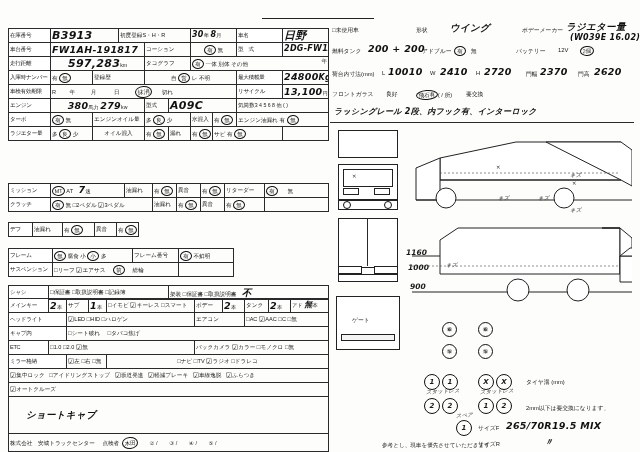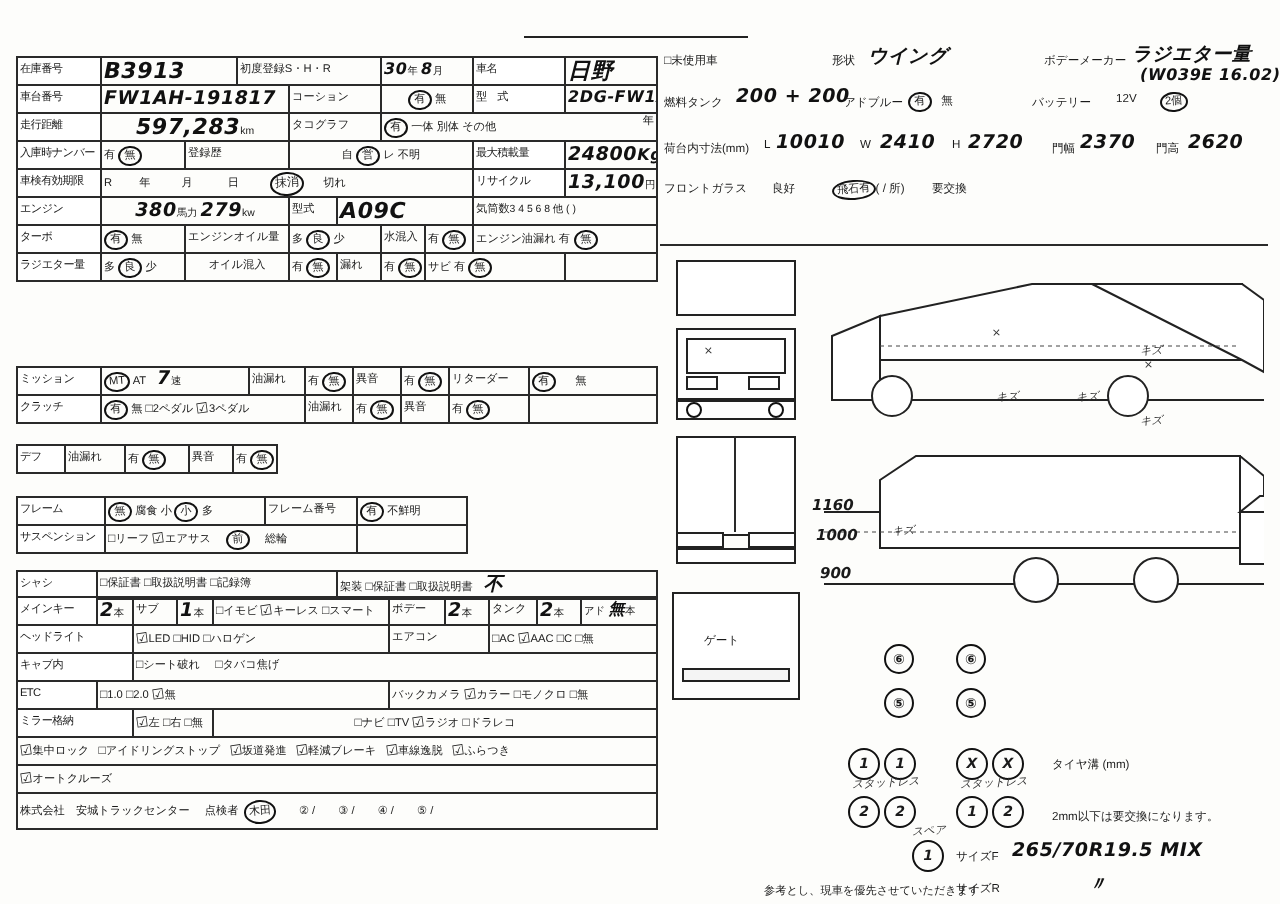--- a/index.html
+++ b/index.html
@@ -482,40 +482,45 @@
         <span class="ck" style="margin-left:3px">☑</span><span>車線逸脱</span>
         <span class="ck" style="margin-left:3px">☑</span><span>ふらつき</span>
       </td>
     </tr>
     <tr>
       <td colspan="10">
         <span class="ck">☑</span><span>オートクルーズ</span>
       </td>
     </tr>
     <tr>
+      <td colspan="10" style="height:36px">
+        <span class="hw m" style="margin-left:16px">ショートキャブ</span>
+      </td>
+    </tr>
+    <tr>
       <td colspan="10" style="height:17px">
         <span>株式会社　安城トラックセンター</span>
         <span style="margin-left:6px">点検者</span>
         <span class="circ big" style="margin-left:1px;font-size:5.6px">木田</span>
         <span style="margin-left:10px">②  /</span>
         <span style="margin-left:10px">③  /</span>
         <span style="margin-left:10px">④  /</span>
         <span style="margin-left:10px">⑤  /</span>
       </td>
     </tr>
   </tbody>
     </table>
 
   <div class="rpane">
 
     <div class="rline" style="left:2px;top:2px;">
       <span class="bx">□</span><span>未使用車</span>
     </div>
     <div class="rline" style="left:86px;top:2px;">形状</div>
-    <div class="rline hw m" style="left:104px;top:-2px;text-align:right;">ウイング</div>
+    <div class="rline hw m" style="left:120px;top:-2px;text-align:right;">ウイング</div>
     <div class="rline" style="left:192px;top:2px;">ボデーメーカー</div>
     <div class="rline hw m" style="left:236px;top:-3px;">ラジエター量</div>
     <div class="rline hw s" style="left:240px;top:9px;">(W039E 16.02)</div>
 
     <div class="rline" style="left:2px;top:23px;">燃料タンク</div>
     <div class="rline hw m" style="left:38px;top:19px;">200 + 200</div>
     <div class="rline" style="left:92px;top:23px;">アドブルー</div>
     <div class="rline" style="left:124px;top:22px;">
       <span class="circ">有</span>
       <span style="margin-left:3px">無</span>
@@ -538,20 +543,21 @@
     <div class="rline" style="left:248px;top:46px;">門高</div>
     <div class="rline hw m" style="left:264px;top:42px;">2620</div>
 
     <div class="rline" style="left:2px;top:66px;">フロントガラス</div>
     <div class="rline" style="left:56px;top:66px;">良好</div>
     <div class="rline" style="left:86px;top:66px;">
       <span class="circ">飛石有</span><span>(  /  所)</span>
     </div>
     <div class="rline" style="left:136px;top:66px;">要交換</div>
 
+    <div class="rline hw s" style="left:4px;top:82px;">ラッシングレール 2段、内フック有、インターロック</div>
     <div class="hr" style="left:0px;top:98px;width:304px;"></div>
 
     <div class="dbox" style="left:8px;top:106px;width:58px;height:26px;"></div>
     <div class="dbox" style="left:8px;top:140px;width:58px;height:34px;"></div>
     <div class="dbox" style="left:13px;top:145px;width:48px;height:16px;"></div>
     <div class="scrib" style="left:22px;top:149px;">×</div>
     <div class="dbox" style="left:13px;top:164px;width:14px;height:5px;"></div>
     <div class="dbox" style="left:44px;top:164px;width:14px;height:5px;"></div>
     <div class="dbox" style="left:8px;top:176px;width:58px;height:8px;"></div>
     <div class="circlebig" style="left:13px;top:177px;width:6px;height:6px;border-width:1px;"></div>

